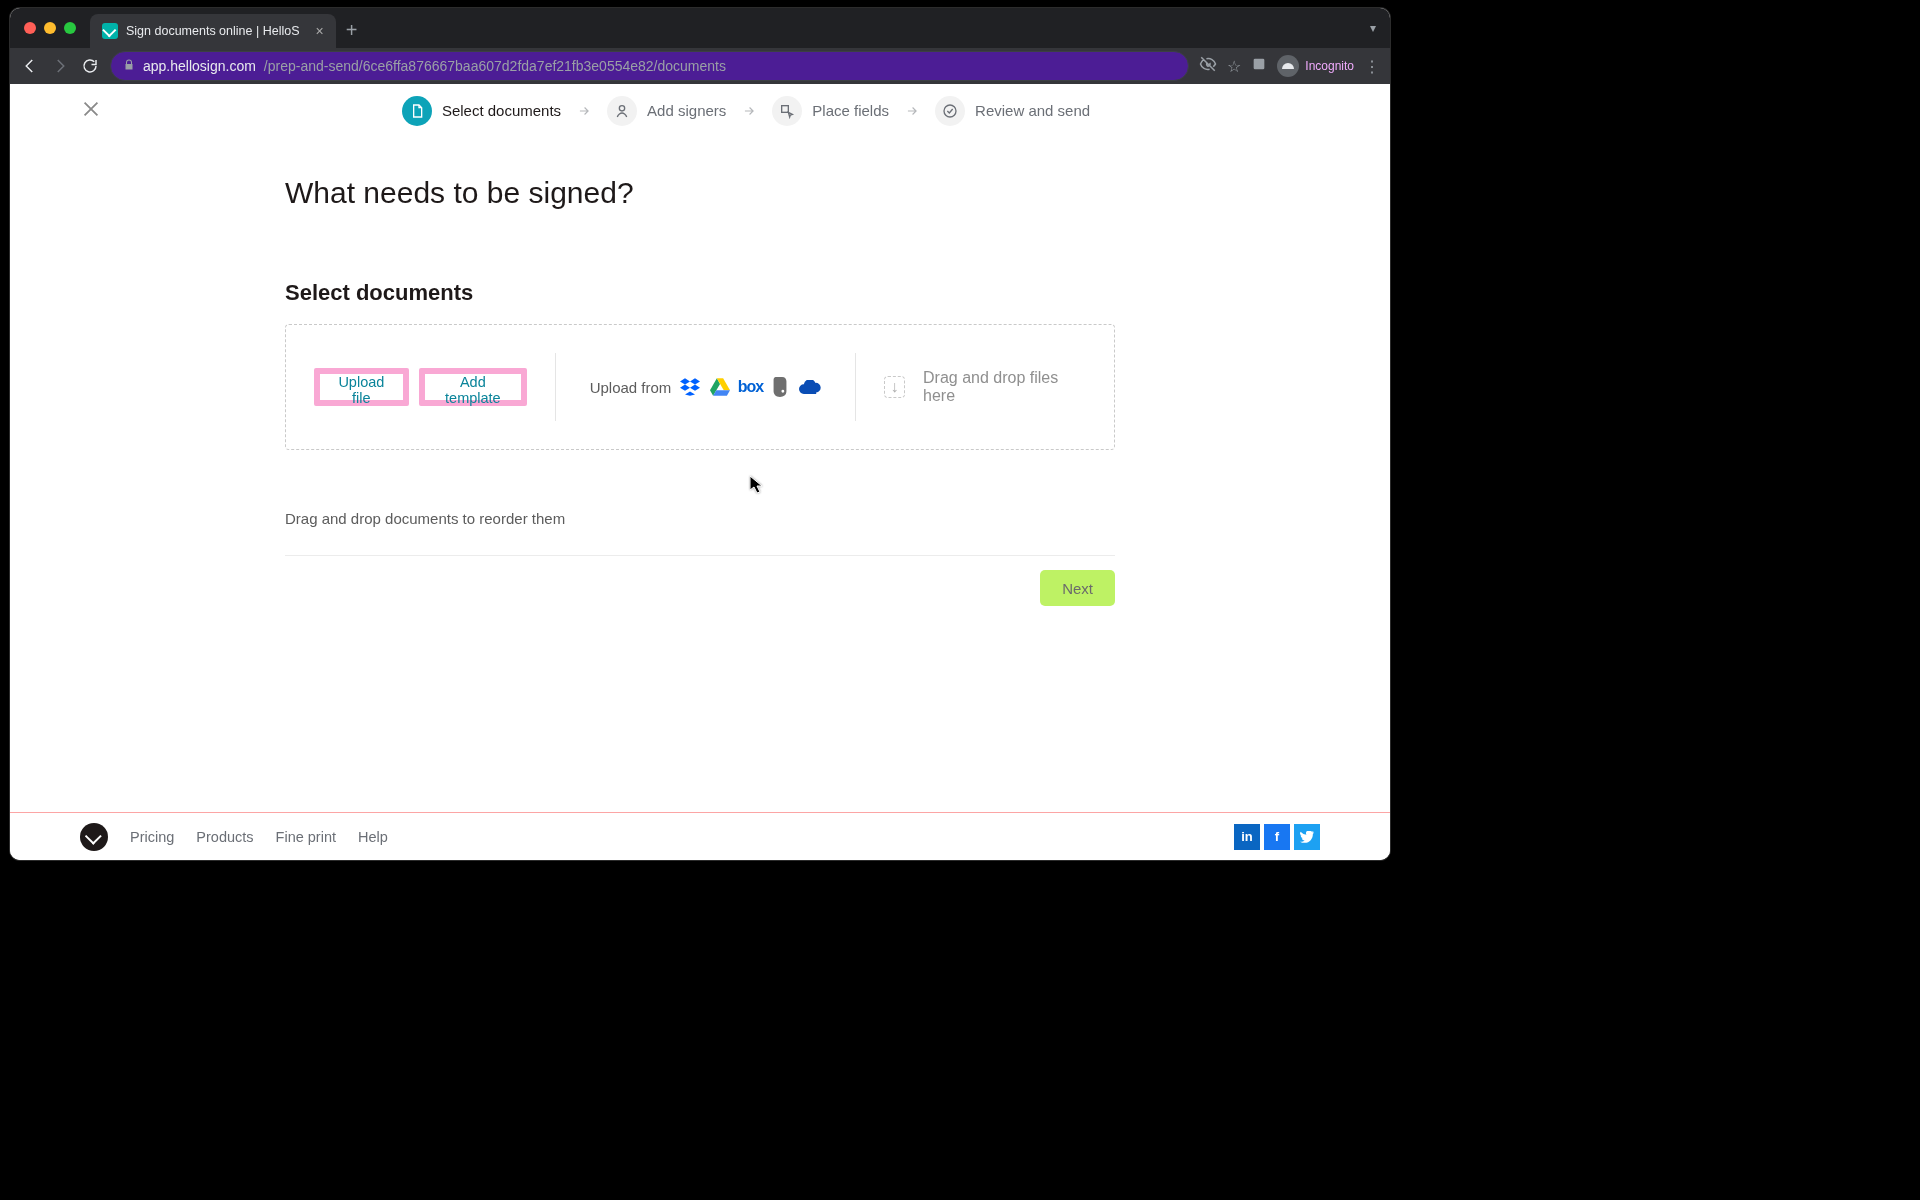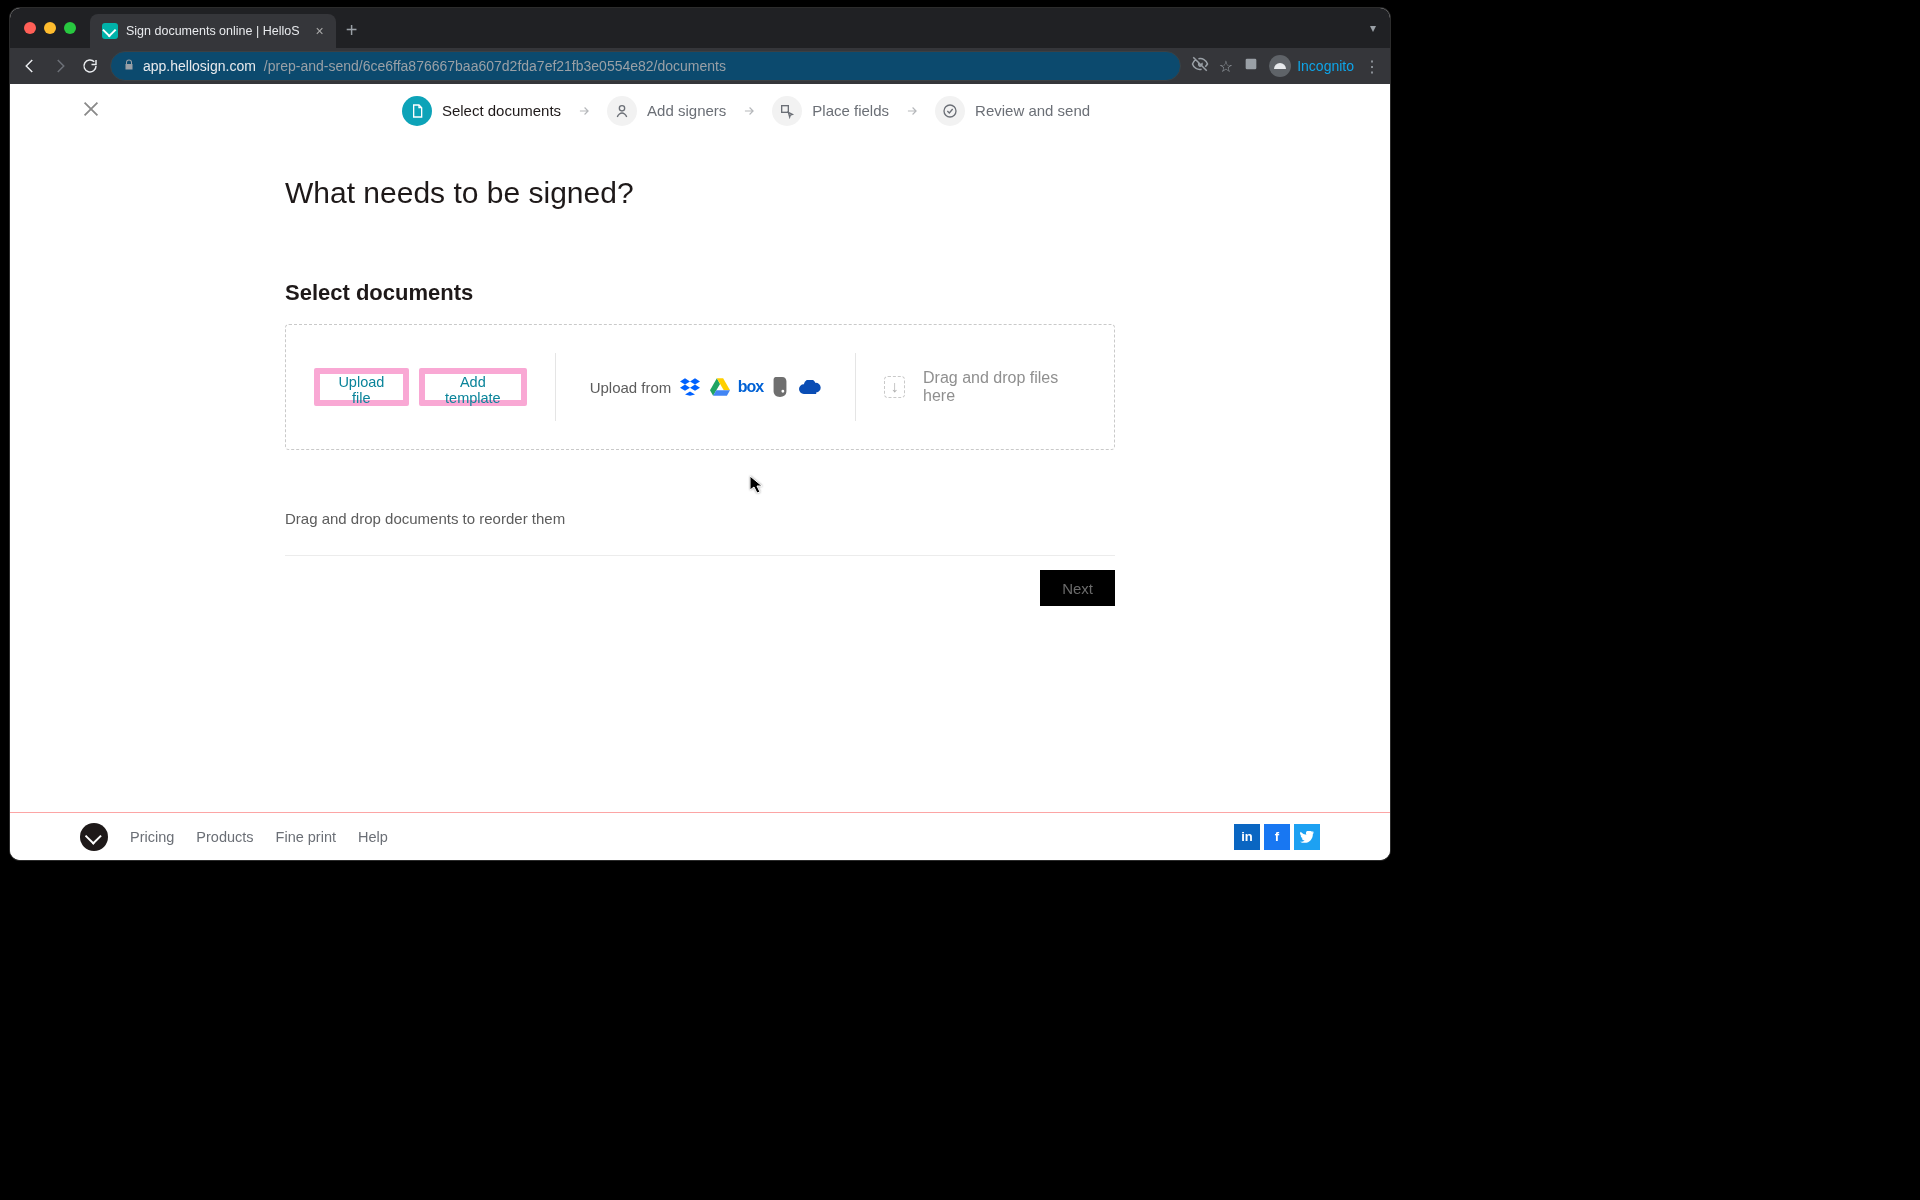--- a/index.html
+++ b/index.html
@@ -15,25 +15,25 @@
   .tab { display:flex; align-items:center; gap:8px; background:#35363a; color:#e8eaed; height:34px; border-radius:8px 8px 0 0; padding:0 12px; font-size:12.5px; margin-top:6px; position:relative; }
   .tab .favicon { width:16px; height:16px; background:#00b2a9; border-radius:3px; display:flex; align-items:center; justify-content:center; }
   .tab .favicon::after { content:""; width:8px; height:8px; border:2px solid #fff; border-top:none; border-right:none; transform:rotate(-45deg) translateY(-1px); }
   .tab .tab-x { margin-left:8px; color:#aaa; font-size:14px; line-height:1; }
   .new-tab { color:#9aa0a6; font-size:20px; margin-left:10px; margin-top:4px; }
   .chev-down { position:absolute; right:14px; color:#9aa0a6; font-size:12px; }
   .addrbar { height:36px; background:#35363a; display:flex; align-items:center; padding:0 10px; gap:10px; }
   .nav-ico { width:20px; height:20px; display:flex; align-items:center; justify-content:center; color:#9aa0a6; }
   .nav-ico svg { width:18px; height:18px; stroke:#e8eaed; fill:none; stroke-width:2; }
   .nav-ico.dim svg { stroke:#6b6f76; }
-  .url-field { flex:1; display:flex; align-items:center; gap:8px; background:#0c4a6e; color:#bdc1c6; border:1px solid #3c4043; border-radius:18px; height:30px; padding:0 12px; font-size:14px; }
+  .url-field { flex:1; display:flex; align-items:center; gap:8px; background:#4c1d95; color:#bdc1c6; border:1px solid #3c4043; border-radius:18px; height:30px; padding:0 12px; font-size:14px; }
   .url-field .url-host { color:#e8eaed; }
   .url-field .url-path { color:#9aa0a6; }
   .right-ico { color:#9aa0a6; font-size:16px; }
-  .incog { display:flex; align-items:center; gap:6px; color:#0ea5e9; font-size:14px; }
+  .incog { display:flex; align-items:center; gap:6px; color:#f0abfc; font-size:12px; }
   .incog .badge { width:22px; height:22px; border-radius:50%; background:#5f6368; display:flex; align-items:center; justify-content:center; }
   .incog .badge::after { content:""; width:12px; height:6px; background:#e8eaed; border-radius:6px 6px 0 0; }
   
   .page { position:absolute; left:0; top:76px; right:0; bottom:0; background:#fff; }
   .topstrip { height:54px; display:flex; align-items:center; border-bottom:1px solid transparent; }
   .close-x { margin-left:70px; color:#8a8a8a; }
   .close-x svg { width:22px; height:22px; stroke:#8a8a8a; stroke-width:2; }
   .stepper { display:flex; align-items:center; gap:16px; margin:0 auto; }
   .step { display:flex; align-items:center; gap:10px; }
   .step .circle { width:30px; height:30px; border-radius:50%; background:#f2f2f2; display:flex; align-items:center; justify-content:center; }
@@ -58,21 +58,21 @@
   .svc.dropbox svg { fill:#0061ff; }
   .svc.gdrive svg path:nth-child(1){ fill:#1fa463;} .svc.gdrive svg path:nth-child(2){ fill:#ffcf00;} .svc.gdrive svg path:nth-child(3){ fill:#4285f4;}
   .svc.box { color:#0061d5; font-weight:700; font-size:16px; letter-spacing:-1px; }
   .svc.evernote svg { fill:#6f6f6f; }
   .svc.onedrive svg { fill:#0a4db5; }
   .dz-dl { width:22px; height:22px; border:1px dashed #c9c9c9; border-radius:4px; display:flex; align-items:center; justify-content:center; color:#b0b0b0; }
   .sel-docs { margin-top:60px; }
   .sel-docs p { color:#5c5c5c; font-size:15px; margin-top:6px; }
   .divider { border-top:1px solid #ececec; margin-top:28px; }
   .next-row { display:flex; justify-content:flex-end; margin-top:14px; }
-  .next-btn { background:#000000; color:#6b6b6b; border:none; height:36px; padding:0 22px; font-size:15px; border-radius:0; }
+  .next-btn { background:#bef264; color:#6b6b6b; border:none; height:36px; padding:0 22px; font-size:15px; border-radius:5px; }
   .footer { position:absolute; left:0; right:0; bottom:0; height:48px; border-top:1px solid #fca5a5; display:flex; align-items:center; padding:0 70px; gap:22px; }
   .footer .logo { width:28px; height:28px; border-radius:50%; background:#1e1919; display:flex; align-items:center; justify-content:center; }
   .footer .logo::after { content:""; width:10px; height:10px; border:2px solid #fff; border-top:none; border-right:none; transform:rotate(-45deg) translateY(-1px); }
   .footer a { color:#6b6f76; font-size:14.5px; text-decoration:none; }
   .footer .social { margin-left:auto; display:flex; gap:4px; }
   .sq { width:26px; height:26px; display:flex; align-items:center; justify-content:center; color:#fff; font-weight:700; font-size:13px; }
   .sq.li { background:#0a66c2; } .sq.fb { background:#1877f2; } .sq.tw { background:#1da1f2; }
   .cursor { position:absolute; left:740px; top:392px; width:14px; height:18px; pointer-events:none; }
   .cursor svg { filter: drop-shadow(0 0 1px rgba(0,0,0,.4)); }
 </style>

